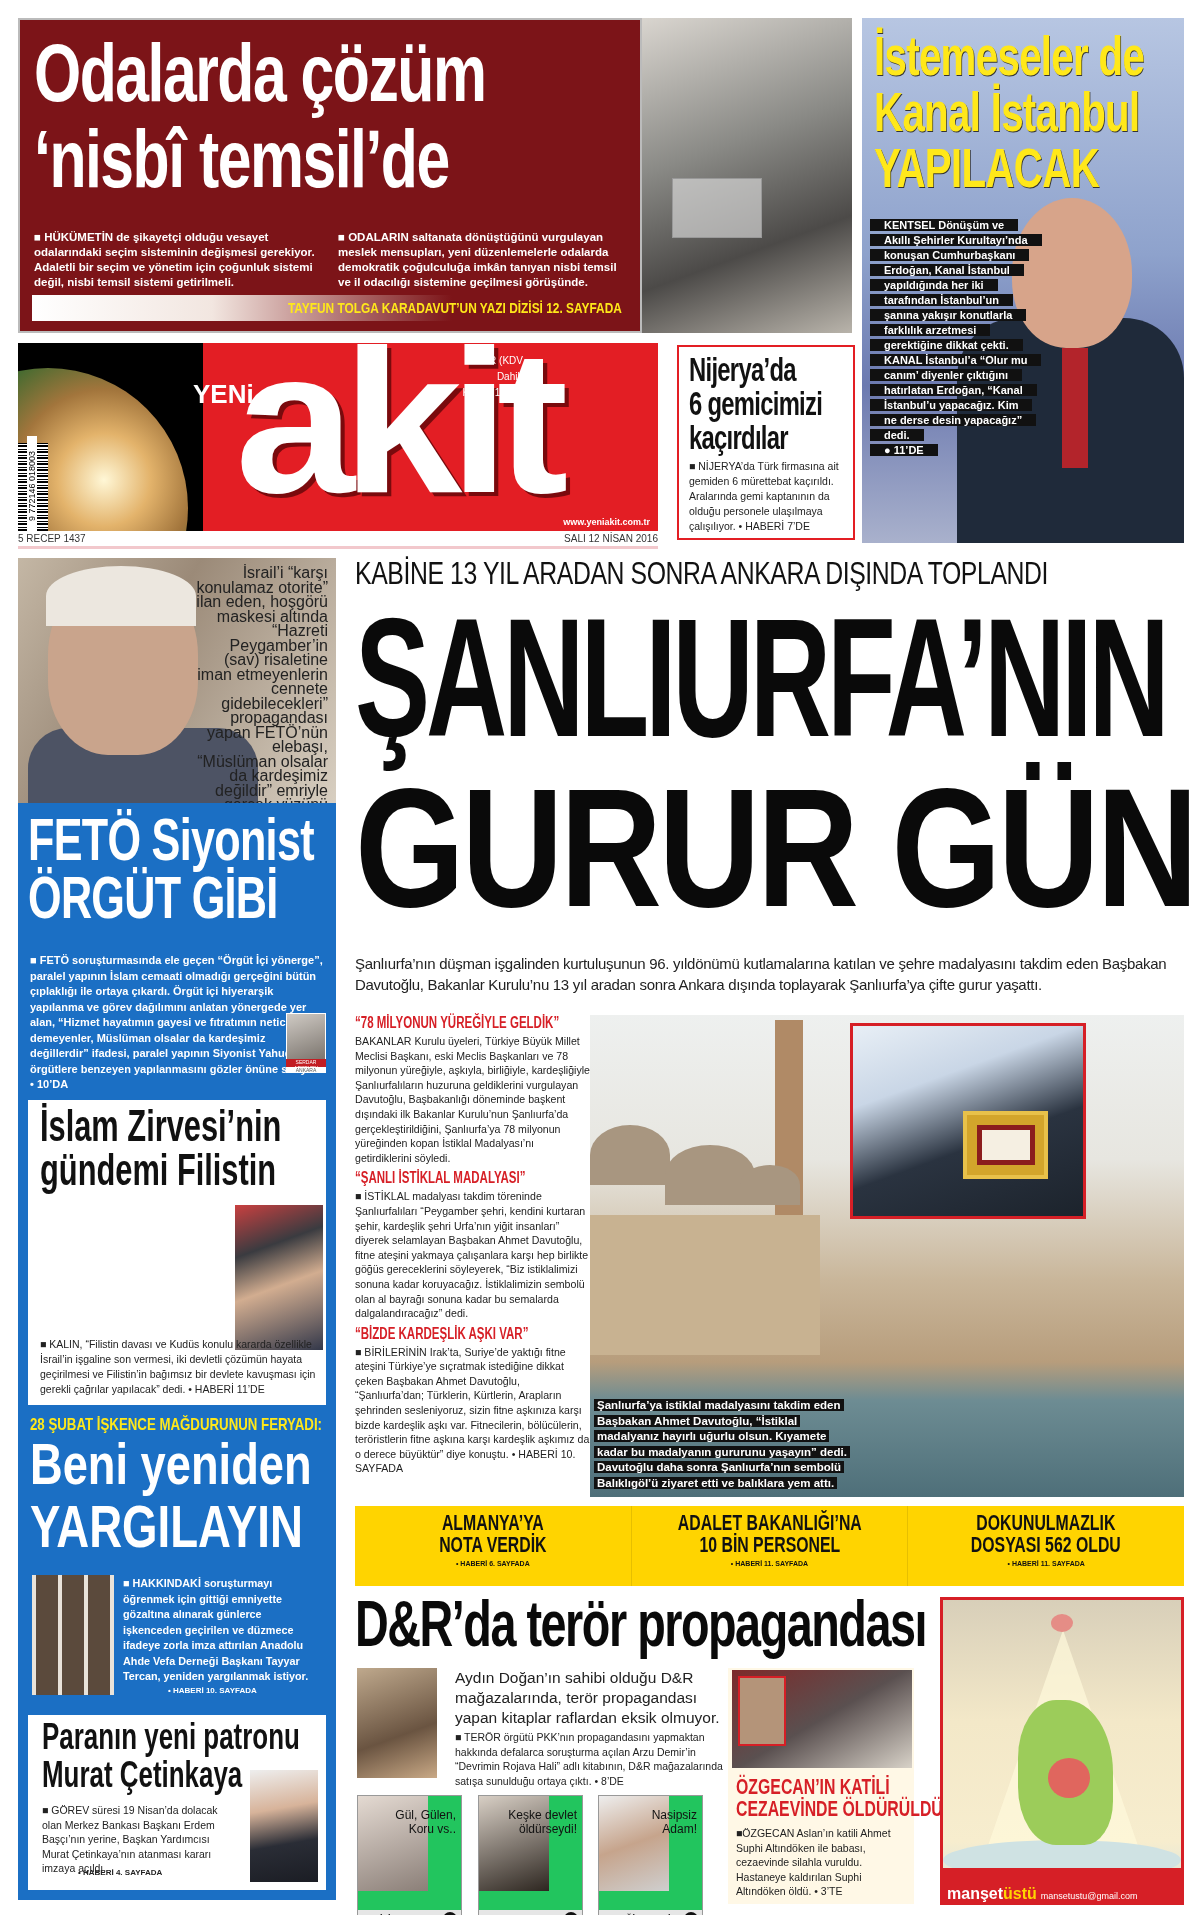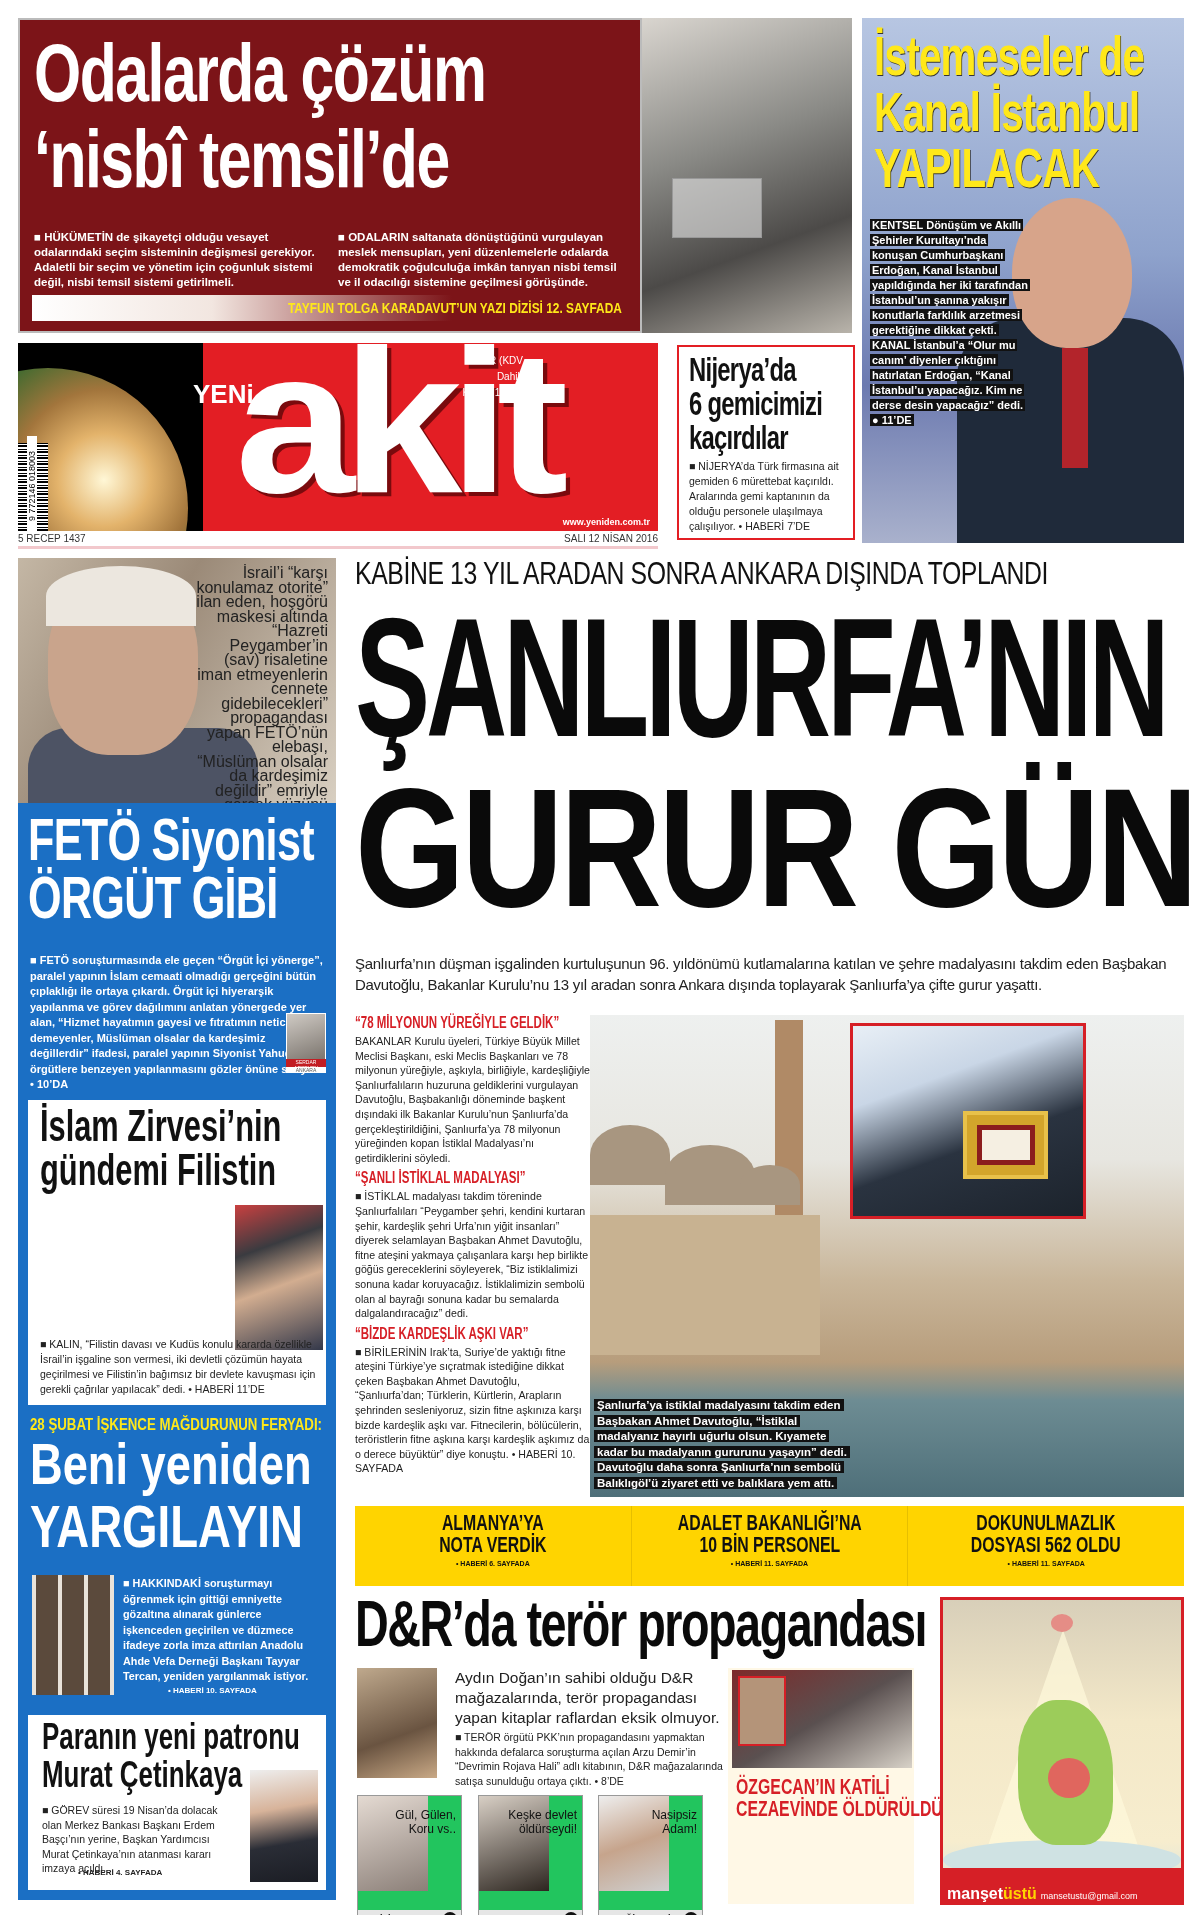--- a/index.html
+++ b/index.html
@@ -15,21 +15,21 @@
 #top-banner .bar span{position:absolute;right:10px;top:5px;color:#ffe81a;font-weight:bold;font-size:14px;transform:scaleX(0.85);transform-origin:right top}
 #crowd-photo{left:642px;top:18px;width:210px;height:315px;background:linear-gradient(160deg,#d9d5cf 0%,#8a8a86 40%,#4c4a48 70%,#b9b4ab 100%)}
 #crowd-photo .box{position:absolute;left:30px;top:160px;width:90px;height:60px;background:rgba(230,230,230,.6);border:1px solid #999}
 
 #erdogan{left:862px;top:18px;width:322px;height:525px;background:linear-gradient(180deg,#b7c6e2 0%,#8ea2cc 45%,#6c7ab0 70%,#a9b1cc 100%)}
 #erdogan .face{position:absolute;left:150px;top:180px;width:120px;height:150px;border-radius:50% 50% 45% 45%;background:#d7a48a}
 #erdogan .suit{position:absolute;left:95px;top:300px;width:227px;height:225px;background:#1f2a3a;border-radius:60px 60px 0 0}
 #erdogan .tie{position:absolute;left:200px;top:330px;width:26px;height:120px;background:#b3242b}
 #erdogan .hl{position:absolute;left:12px;color:#ffe81a;font-size:56px;line-height:56px;letter-spacing:-1px;transform:scaleX(0.72);text-shadow:1px 1px 0 #333}
 #erdogan .txt{position:absolute;left:8px;top:200px;width:160px;font-size:11px;line-height:15px;color:#fff;font-weight:bold}
-#erdogan .txt span{background:#111;padding:0 2px;box-decoration-break:clone;-webkit-box-decoration-break:clone}
+#erdogan .txt span{background:#111;padding:0 14px;box-decoration-break:clone;-webkit-box-decoration-break:clone}
 
 #masthead{left:18px;top:343px;width:640px;height:200px}
 #globe{left:0;top:0;width:185px;height:188px;background:#000;overflow:hidden}
 #globe .g{position:absolute;left:-110px;top:25px;width:280px;height:280px;border-radius:50%;background:radial-gradient(circle at 70% 40%,#fff7d6 0%,#e3b36b 18%,#a2753c 35%,#3d6a2f 55%,#123a6e 75%,#05162e 100%)}
 #barcode{position:absolute;left:0;top:100px;width:30px;height:88px;background:repeating-linear-gradient(0deg,#000 0 2px,#fff 2px 3px,#000 3px 4px,#fff 4px 6px)}
 #barcode-num{position:absolute;left:-36px;top:138px;transform:rotate(-90deg);font-size:9px;color:#000;background:#fff;width:100px;text-align:center}
 #red-logo{left:185px;top:0;width:455px;height:188px;background:#e31e24}
 #red-logo .akit{position:absolute;left:40px;top:-40px;color:#fff;font-size:205px;font-weight:bold;letter-spacing:-12px;transform:scaleX(1.05);text-shadow:4px 4px 0 #7a0a0d;font-family:"Liberation Sans",sans-serif}
 #red-logo .yeni{position:absolute;left:-10px;top:36px;color:#fff;font-size:26px;font-weight:bold}
 #red-logo .price{position:absolute;left:240px;top:10px;color:#fff;font-size:10px;text-align:right;width:80px;line-height:16px}
@@ -137,21 +137,21 @@
     <div id="barcode"></div>
     <div id="barcode-num">9 772146 018003</div>
   </div>
   <div id="red-logo" class="abs">
     <span class="yeni">YENi</span>
     <span class="akit">akit</span>
     <div class="price">
         <div>75 KR (KDV Dahil)</div>
         <div>KKTC: 1.5 TL</div>
       </div>
-    <span class="url">www.yeniden.com.tr</span>
+    <span class="url">www.yeniakit.com.tr</span>
   </div>
   <span id="mast-date-left" class="abs">5 RECEP 1437</span>
   <span id="mast-date-right" class="abs">SALI 12 NİSAN 2016</span>
   <div id="mast-line" class="abs"></div>
 </div>
 
 <div id="nijerya" class="abs">
   <span class="cond hl" style="position:absolute;left:10px;top:6px">Nijerya’da</span>
   <span class="cond hl" style="position:absolute;left:10px;top:40px">6 gemicimizi</span>
   <span class="cond hl" style="position:absolute;left:10px;top:74px">kaçırdılar</span>
@@ -269,20 +269,21 @@
   <div class="n">Y. DEĞİRMENCİ</div>
   <div class="num">17</div>
 </div>
 
 <div id="ozgecan" class="abs">
   <div class="ph">
       <div></div>
     </div>
   <span class="hl">ÖZGECAN’IN KATİLİ</span>
   <span class="hl" style="top:130px">CEZAEVİNDE ÖLDÜRÜLDÜ</span>
+  <div class="b">■ÖZGECAN Aslan’ın katili Ahmet Suphi Altındöken ile babası, cezaevinde silahla vuruldu. Hastaneye kaldırılan Suphi Altındöken öldü. • 3’TE</div>
 </div>
 
 <div id="cartoon" class="abs">
   <div class="cone"></div>
   <div class="foot"></div>
   <div class="bulb"></div>
   <div class="char"></div>
   <div class="heart"></div>
   <div class="bar">
     <span>manşet</span><span class="ustu">üstü</span><span class="mail">mansetustu@gmail.com</span>

